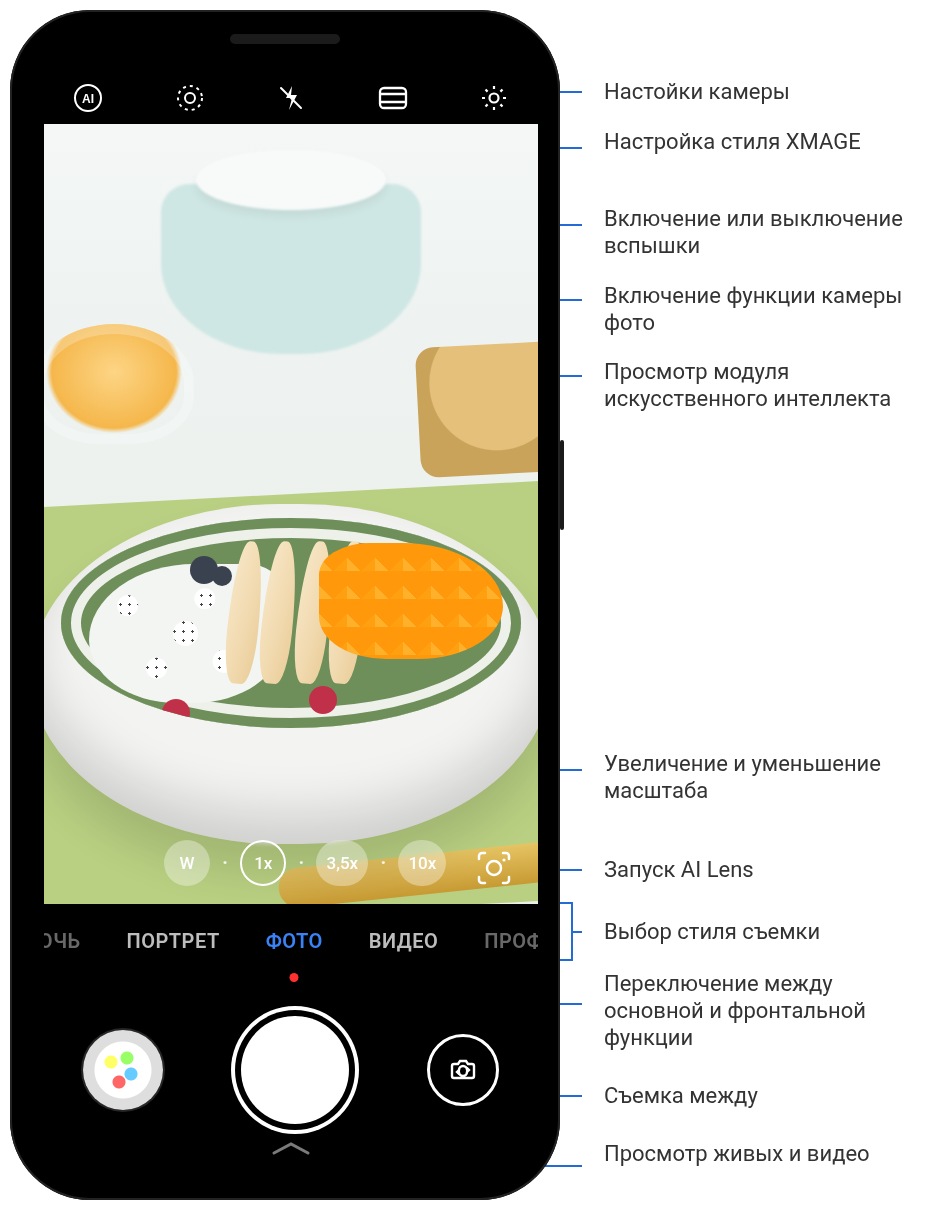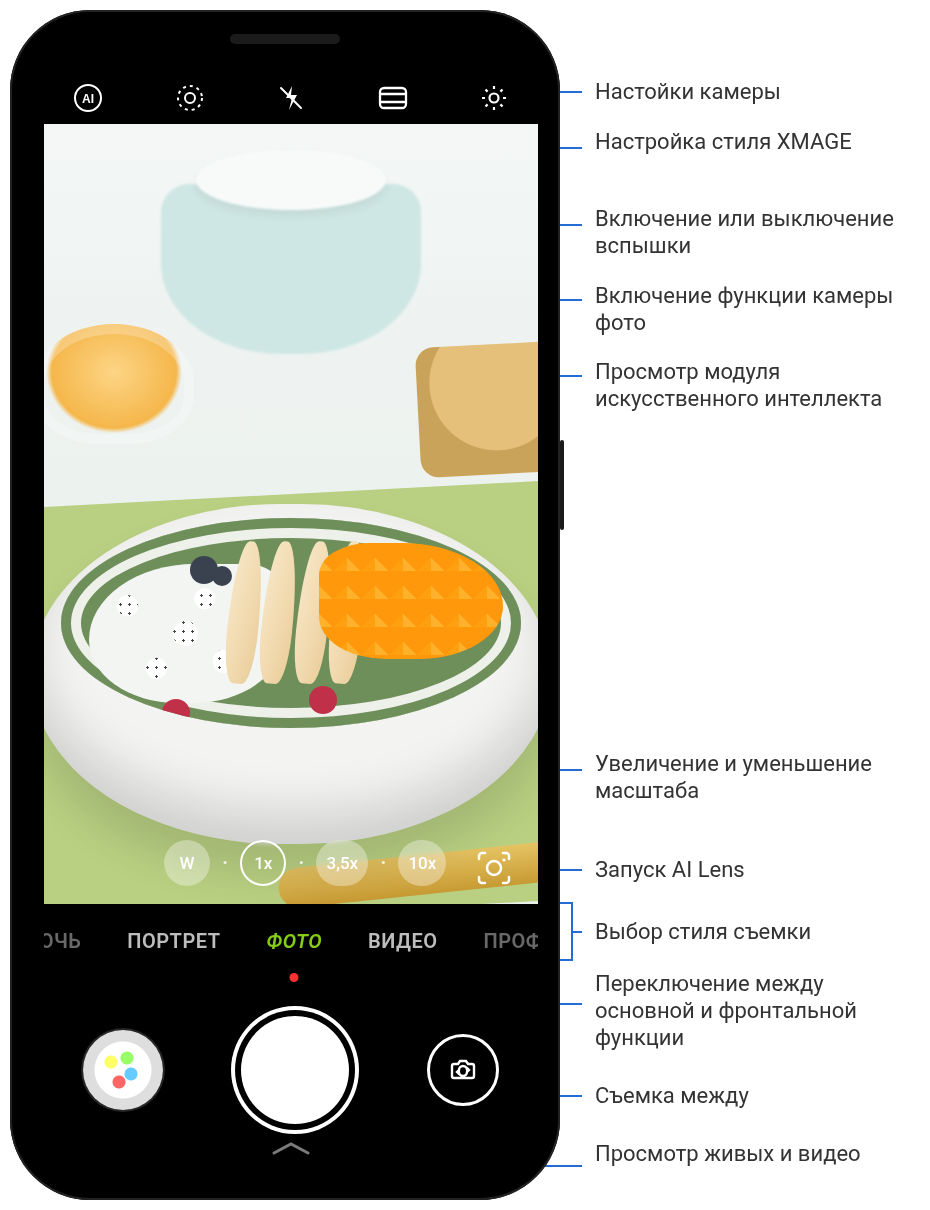--- a/index.html
+++ b/index.html
@@ -212,21 +212,21 @@
     width:48px;height:48px; color:#fff;
     display:flex; align-items:center; justify-content:center;
   }
 
   
   .modes{
     position:absolute; left:0; right:0; top:854px; height:54px;
     display:flex; align-items:center; justify-content:center; gap:46px;
     color:#bdbdbd; font-size:20px; font-weight:600; letter-spacing:.5px;
   }
-  .modes span.active{ color:#84cc16; position:relative;font-style:italic; }
+  .modes span.active{ color:#3b82f6; position:relative; }
   .modes span.edge{ opacity:.55; }
   .dot-red{
     position:absolute; left:50%; top:44px; transform:translateX(-50%);
     width:9px; height:9px; border-radius:50%; background:#ff3030;
   }
 
   
   .controls{
     position:absolute; left:0; right:0; top:930px; height:160px;
     display:flex; align-items:center; justify-content:space-around;
@@ -256,21 +256,21 @@
     color:#7a7a7a;
   }
 
   
   .callouts{
     position:absolute; left:588px; top:0;
     width:340px;
     font-size:22px; line-height:27px;
     color:#333;
   }
-  .callouts .lbl{ position:absolute; left:7px; right:0; }
+  .callouts .lbl{ position:absolute; left:16px; right:0; }
 </style>
 </head>
 <body>
 
 <div class="stage">
 
   <svg class="leads" width="930" height="1210">
     <g stroke="#256bd4" stroke-width="2" fill="none">
 
       <path d="M516 92 H582"></path>

